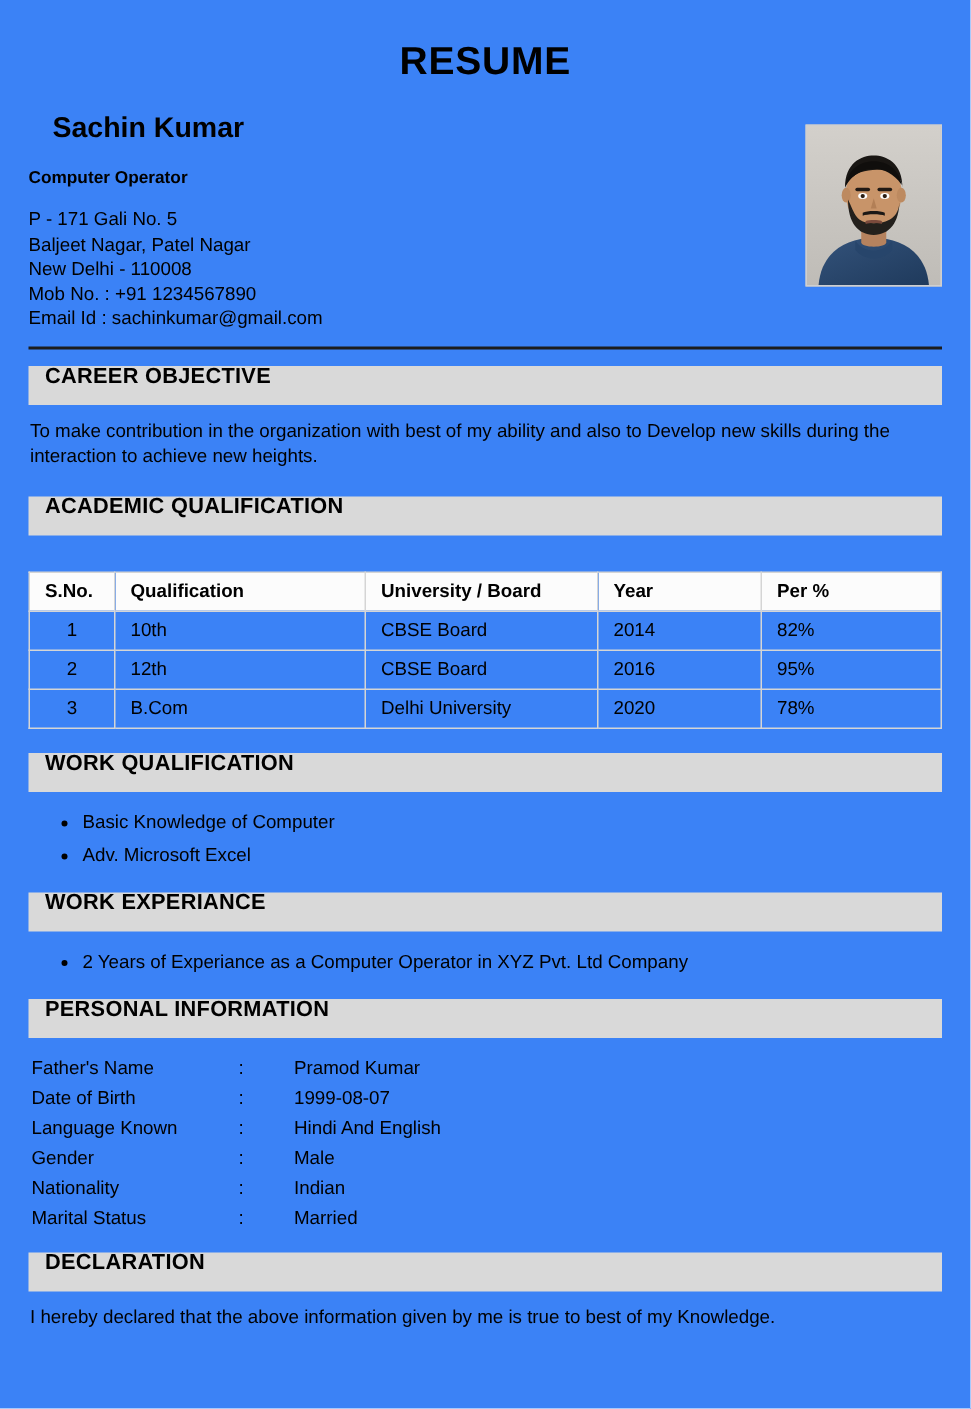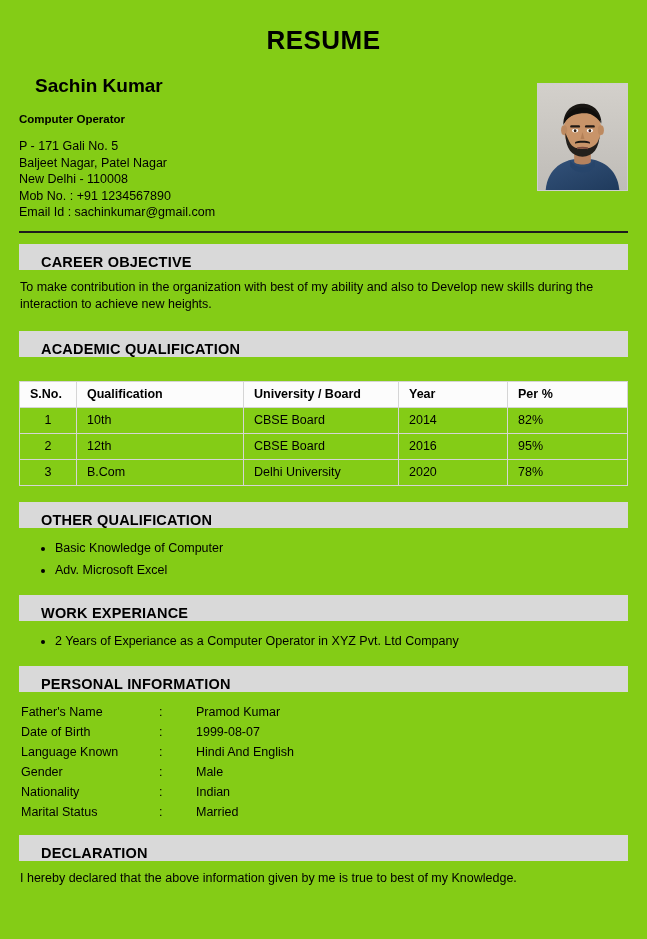--- a/index.html
+++ b/index.html
@@ -11,21 +11,21 @@
     width: 647px;
     height: 939px;
     font-family: "Liberation Sans", sans-serif;
     color: #000000;
     overflow: hidden;
   }
   .page {
     position: relative;
     width: 647px;
     height: 939px;
-    background: #84cc16;
+    background: #3b82f6;
     box-sizing: border-box;
     padding: 0 19px;
   }
 
   
   .doc-title {
     text-align: center;
     font-size: 26px;
     font-weight: bold;
     letter-spacing: 0.5px;
@@ -78,22 +78,22 @@
   
   .hrule {
     height: 0;
     border-top: 2px solid #1c1c1c;
     margin-top: 10px;
   }
   .sec-bar {
     background: #d9d9d9;
     height: 26px;
     display: flex;
-    align-items: flex-end;
-    padding-left: 22px;
+    align-items: flex-start;
+    padding-left: 11px;
     box-sizing: border-box;
   }
   .sec-bar span {
     font-size: 14.5px;
     font-weight: bold;
     letter-spacing: 0.2px;
     line-height: 1;
   }
 
   
@@ -289,21 +289,21 @@
         <td class="c-univ">Delhi University</td>
         <td class="c-year">2020</td>
         <td class="c-per">78%</td>
       </tr>
     </tbody>
   </table>
 
   <div class="sp-16"></div>
 
   <div class="sec-bar">
-    <span>OTHER QUALIFICATION</span>
+    <span>WORK QUALIFICATION</span>
   </div>
   <ul class="bullets">
     <li>Basic Knowledge of Computer</li>
     <li>Adv. Microsoft Excel</li>
   </ul>
 
   <div class="sp-14"></div>
 
   <div class="sec-bar">
     <span>WORK EXPERIANCE</span>

